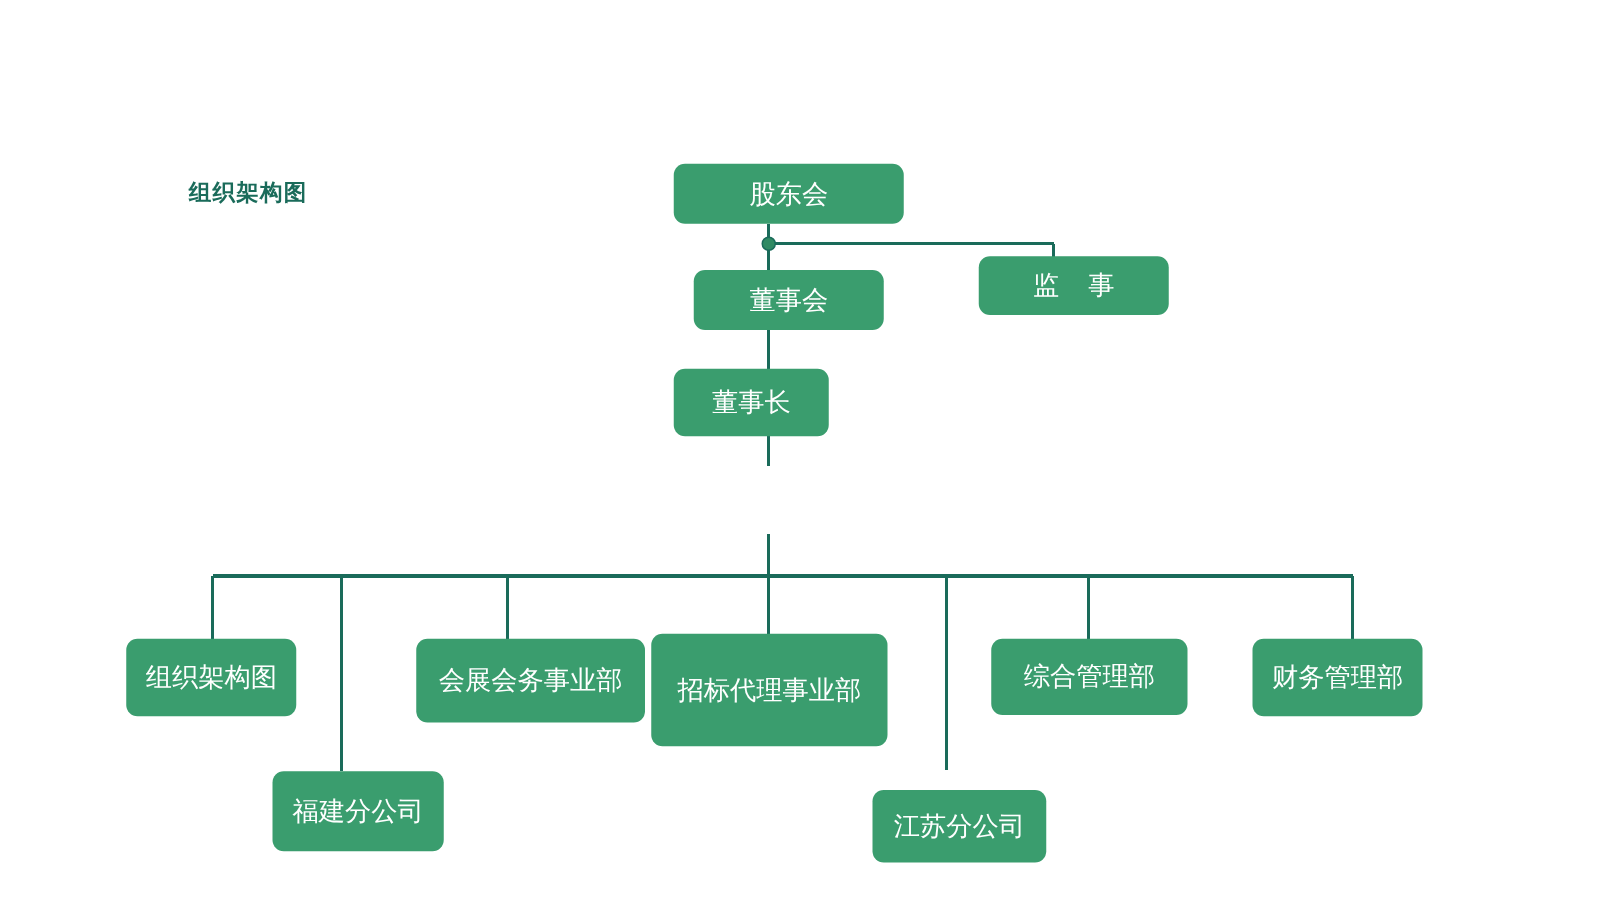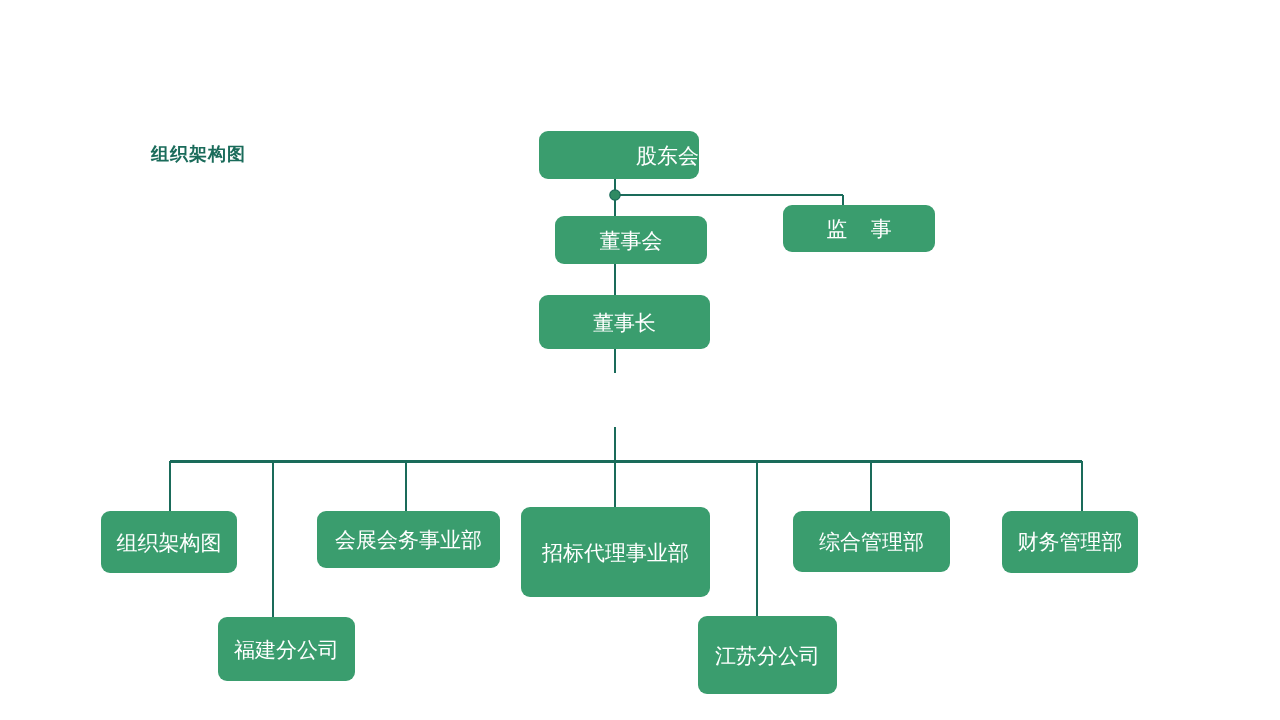--- a/index.html
+++ b/index.html
@@ -56,34 +56,34 @@
   }
   .node-label {
     font-size: 21px;
     color: #ffffff;
     white-space: pre;
     text-align: center;
     font-weight: normal;
   }
 
   
-  #node-shareholders { left: 539px; top: 131px; width: 160px; height: 48px; justify-content: flex-end; }
+  #node-shareholders { left: 539px; top: 131px; width: 184px; height: 48px; }
   #node-board        { left: 539px; top: 216px; width: 152px; height: 48px; margin-left: 16px; }
   #node-supervisor   { left: 783px; top: 205px; width: 152px; height: 47px; }
-  #node-chairman     { left: 539px; top: 295px; width: 171px; height: 54px; }
+  #node-chairman     { left: 539px; top: 295px; width: 124px; height: 54px; }
   #node-manager      { left: 539px; top: 373px; width: 152px; height: 54px; }
 
   #node-industry     { left: 101px; top: 511px; width: 136px; height: 62px; }
-  #node-exhibition   { left: 317px; top: 511px; width: 183px; height: 57px; }
+  #node-exhibition   { left: 333px; top: 511px; width: 183px; height: 67px; }
   #node-bidding      { left: 521px; top: 507px; width: 189px; height: 90px; }
   #node-admin        { left: 793px; top: 511px; width: 157px; height: 61px; }
   #node-finance      { left: 1002px; top: 511px; width: 136px; height: 62px; font-family: Liberation Serif, serif; }
 
   #node-fujian       { left: 218px; top: 617px; width: 137px; height: 64px; }
-  #node-jiangsu      { left: 698px; top: 616px; width: 139px; height: 78px; }
+  #node-jiangsu      { left: 698px; top: 632px; width: 139px; height: 58px; }
 
   .node-label.spaced { letter-spacing: 0; }
 </style>
 </head>
 <body>
 
 <div id="chart-root">
 
   <div id="page-title">组织架构图</div>
 

